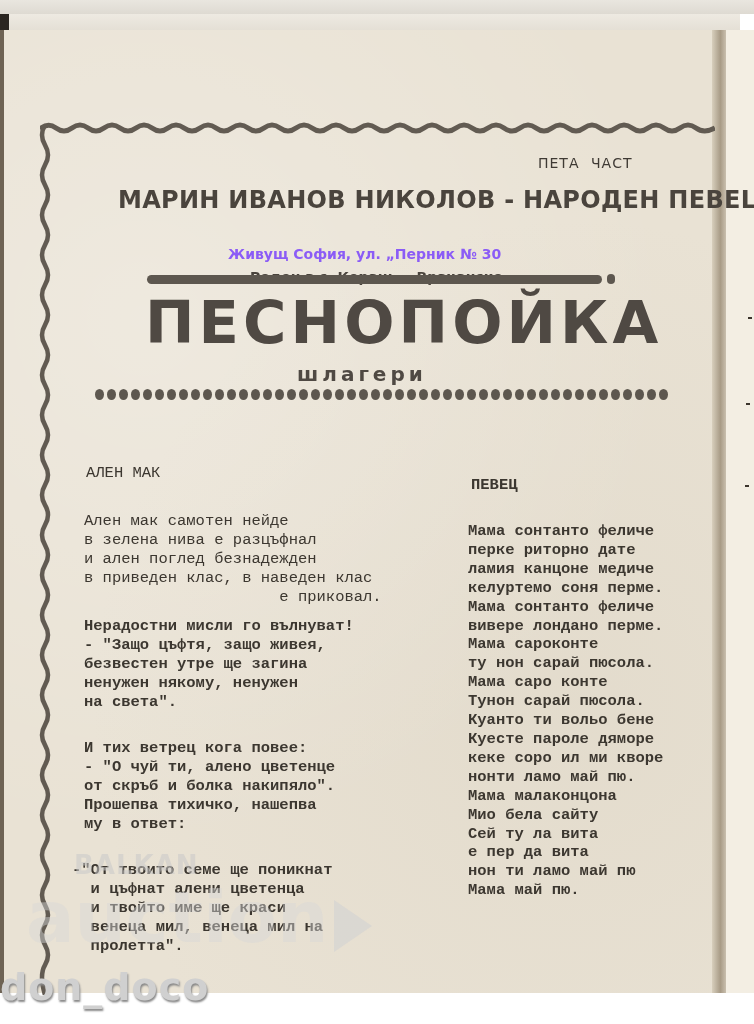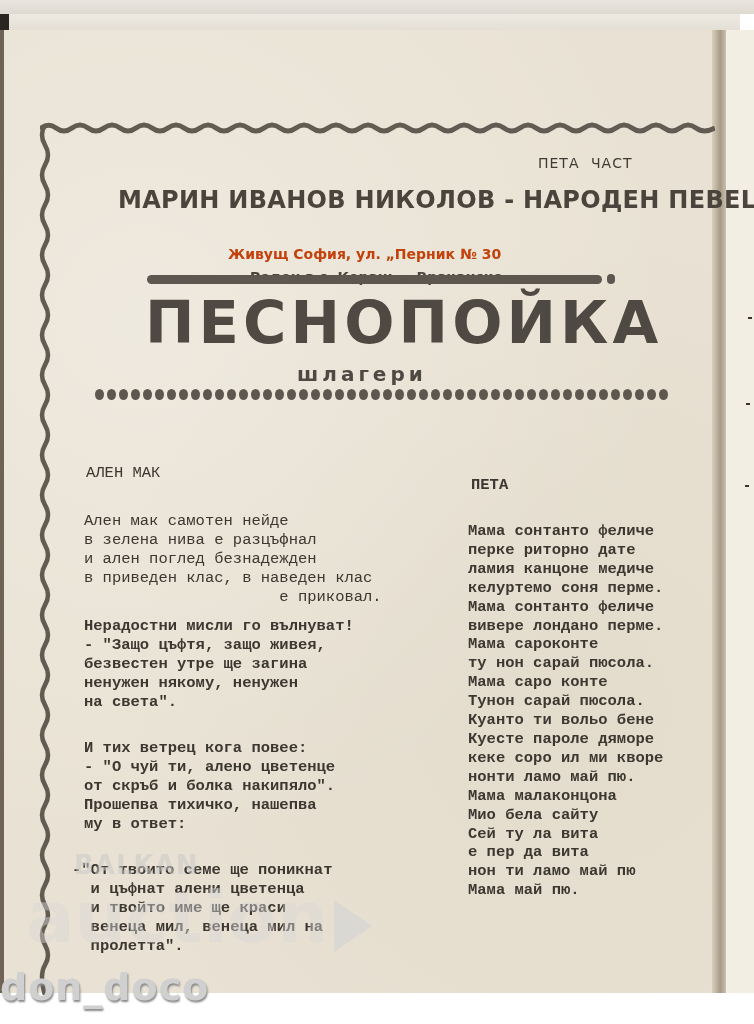--- a/index.html
+++ b/index.html
@@ -73,21 +73,21 @@
       white-space: nowrap;
     }
     .born {
       position: absolute; left: 250px; top: 227px; width: 320px;
       font-family: "DejaVu Sans", sans-serif; font-weight: bold;
       font-size: 14px; color: #4a443d; white-space: nowrap; margin-top: 42px;
     }
     .lives {
       position: absolute; left: 228px; top: 246px; width: 340px;
       font-family: "DejaVu Sans", sans-serif; font-weight: bold;
-      font-size: 14px; color: #c2410c; white-space: nowrap;
+      font-size: 14px; color: #8b5cf6; white-space: nowrap;
     }
     .rule {
       position: absolute; left: 147px; top: 275px; width: 455px; height: 9px;
       background: #5d574f; border-radius: 5px;
     }
     .rule-dot {
       position: absolute; left: 607px; top: 274px; width: 8px; height: 10px;
       background: #5d574f; border-radius: 4px;
     }
     .title {
@@ -252,21 +252,21 @@
 - "О чуй ти, алено цветенце
 от скръб и болка накипяло".
 Прошепва тихичко, нашепва
 му в ответ:</div>
 <div class="mono song-left-block bold" style="top:861px;left:72px">-"От твоито семе ще поникнат
   и цъфнат алени цветенца
   и твойто име ще краси
   венеца мил, венеца мил на
   пролетта".</div>
 
-<div class="mono song-title-right">ПЕТА</div>
+<div class="mono song-title-right">ПЕВЕЦ</div>
 <div class="mono song-right-block">Мама сонтанто феличе
 перке риторно дате
 ламия канцоне медиче
 келуртемо соня перме.
 Мама сонтанто феличе
 вивере лондано перме.
 Мама сароконте
 ту нон сарай пюсола.
 Мама саро конте
 Тунон сарай пюсола.

